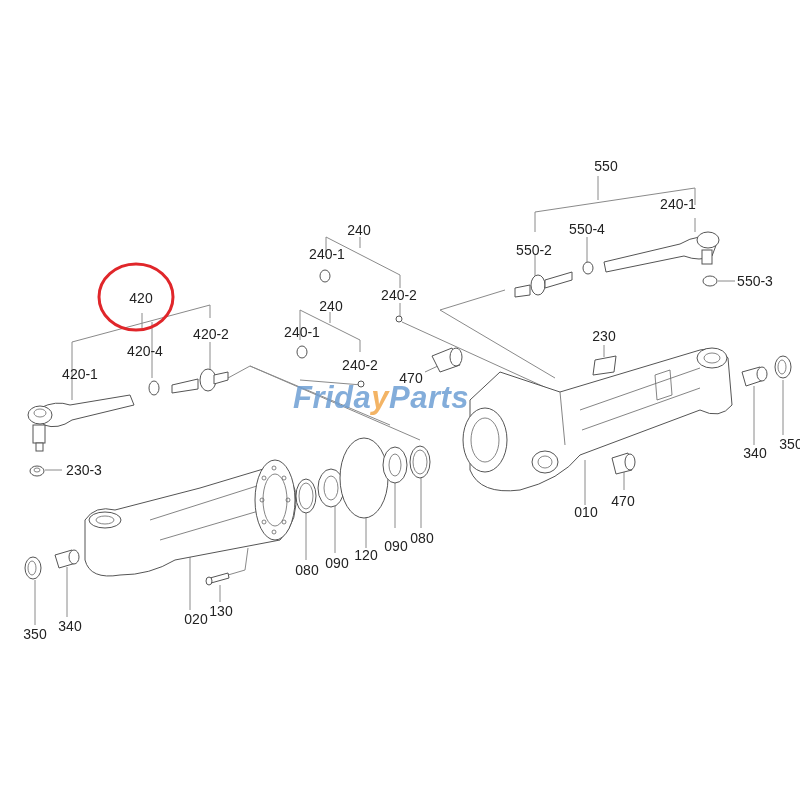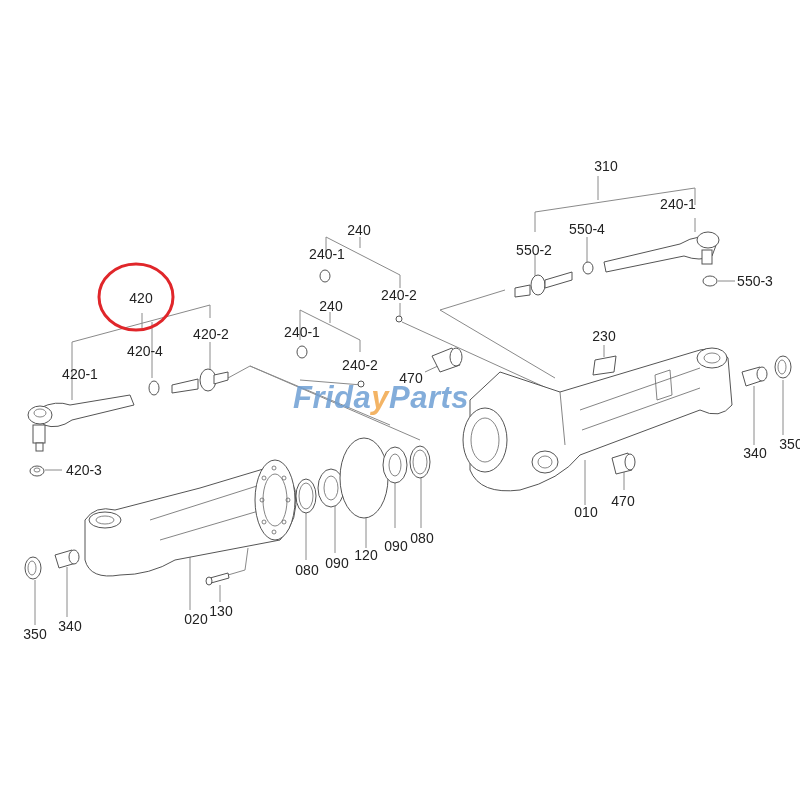--- a/index.html
+++ b/index.html
@@ -212,31 +212,31 @@
       </g>
 
     <ellipse cx="136" cy="297" rx="37" ry="33" fill="none" stroke="#e0262a" stroke-width="3"></ellipse>
   </svg>
 
   <div class="wm"><span>Frida</span><span class="hook">y</span><span>Parts</span></div>
 
   <span class="lbl" style="left:141px;top:298px">420</span>
   <span class="lbl" style="left:80px;top:374px">420-1</span>
   <span class="lbl" style="left:211px;top:334px">420-2</span>
-  <span class="lbl" style="left:84px;top:470px">420-3</span>
+  <span class="lbl" style="left:84px;top:470px">230-3</span>
   <span class="lbl" style="left:145px;top:351px">420-4</span>
 
   <span class="lbl" style="left:359px;top:230px">240</span>
   <span class="lbl" style="left:327px;top:254px">240-1</span>
   <span class="lbl" style="left:399px;top:295px">240-2</span>
   <span class="lbl" style="left:331px;top:306px">240</span>
   <span class="lbl" style="left:302px;top:332px">240-1</span>
   <span class="lbl" style="left:360px;top:365px">240-2</span>
 
-  <span class="lbl" style="left:606px;top:166px">310</span>
+  <span class="lbl" style="left:606px;top:166px">550</span>
   <span class="lbl" style="left:678px;top:204px">240-1</span>
   <span class="lbl" style="left:534px;top:250px">550-2</span>
   <span class="lbl" style="left:755px;top:281px">550-3</span>
   <span class="lbl" style="left:587px;top:229px">550-4</span>
 
   <span class="lbl" style="left:604px;top:336px">230</span>
   <span class="lbl" style="left:411px;top:378px">470</span>
   <span class="lbl" style="left:623px;top:501px">470</span>
   <span class="lbl" style="left:586px;top:512px">010</span>
   <span class="lbl" style="left:755px;top:453px">340</span>

